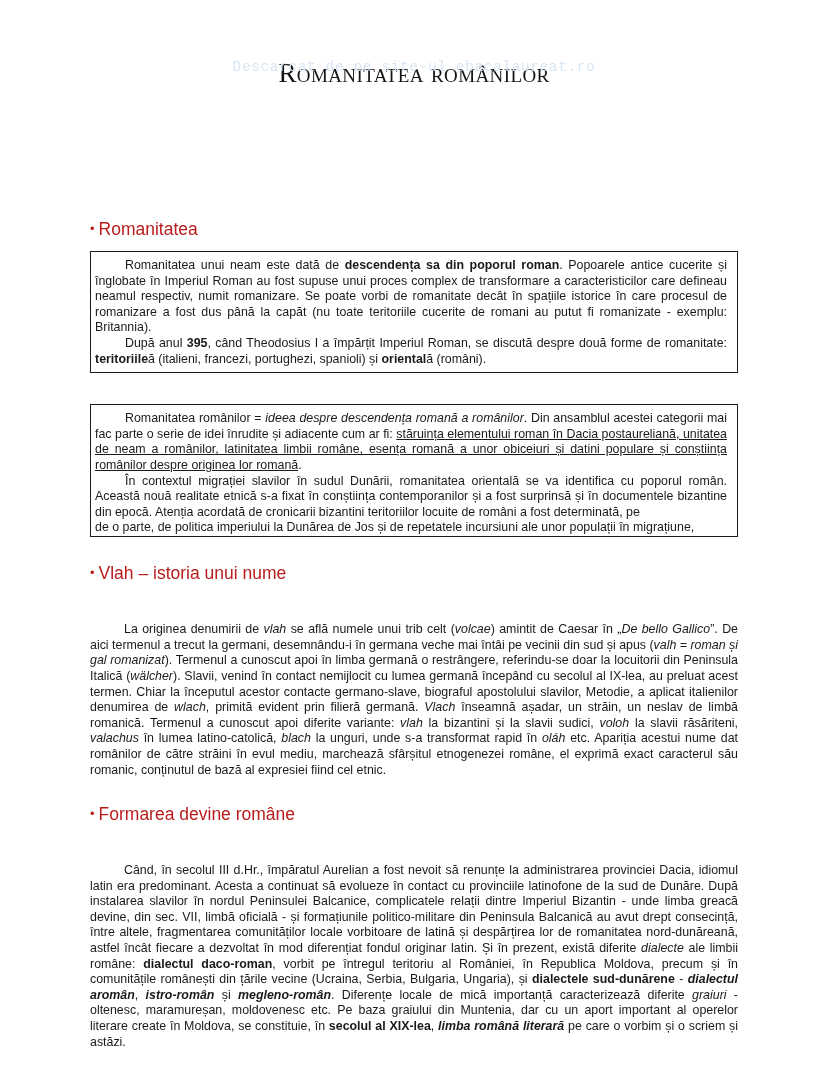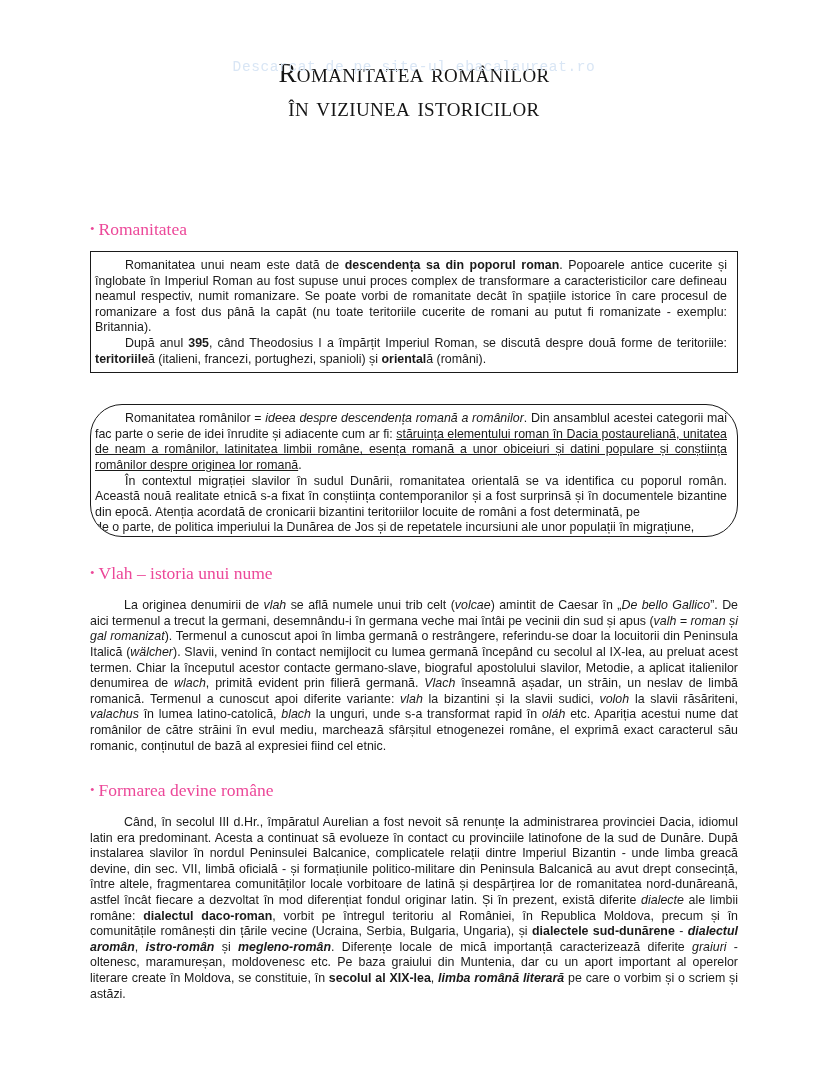--- a/index.html
+++ b/index.html
@@ -45,43 +45,43 @@
     white-space: nowrap;
     text-align: center;
   }
   .content {
     position: absolute;
     left: 90px;
     top: 0;
     width: 648px;
   }
   .heading {
-    font-family: Liberation Serif, serif;
+    font-family: Liberation Sans, sans-serif;
     font-size: 17.5px;
-    color: #ec4899;
+    color: #b91c1c;
     margin: 0;
     padding: 0;
     white-space: nowrap;
   }
   .heading .bullet { font-size: 13px; vertical-align: 2px; margin-right: 4px; }
   .boxed {
     border: 1.6px solid #1a1a1a;
     padding: 6px 10px 5px 4px;
     overflow: hidden;
   }
   p.body {
     margin: 0;
     font-size: 12.4px;
     line-height: 15.6px;
     text-align: justify;
     text-justify: inter-word;
     color: #1a1a1a;
   }
   p.body.indent { text-indent: 30px; }
-  p.body.indent2 { text-indent: 34px; }
+  p.body.indent2 { text-indent: 34px; margin-top: 24px; }
   .big {
     font-size: 13.2px;
     line-height: 17.6px;
   }
   b { font-weight: bold; }
   i { font-style: italic; }
   u { text-decoration: underline; text-underline-offset: 1px; }
   .clip-line {
     margin: 0;
     font-size: 12.4px;
@@ -96,38 +96,37 @@
 </style>
 </head>
 <body>
 
 <div class="page">
 
   <div class="watermark">Descarcat de pe site-ul ebacalaureat.ro</div>
 
   <div class="title-block">
     <div class="title-line">Romanitatea românilor</div>
-    <div class="title-line">în viziunea istoricilor</div>
   </div>
 
   <div class="content" style="top:163px;">
 
     <div class="heading">
       <span class="bullet">•</span><span>Romanitatea</span>
     </div>
     <div class="sec-gap-sm"></div>
     <div class="boxed">
       <p class="body indent"><span>Romanitatea unui neam este dată de </span><b>descendența sa din poporul roman</b><span>. Popoarele antice cucerite și înglobate în Imperiul Roman au fost supuse unui proces complex de transformare a caracteristicilor care defineau neamul respectiv, numit romanizare. Se poate vorbi de romanitate decât în spațiile istorice în care procesul de romanizare a fost dus până la capăt (nu toate teritoriile cucerite de romani au putut fi romanizate - exemplu: Britannia).</span></p>
-      <p class="body indent"><span>După anul </span><b>395</b><span>, când Theodosius I a împărțit Imperiul Roman, se discută despre două forme de teritoriile: </span><b>teritoriile</b><span>ă (italieni, francezi, portughezi, spanioli) și </span><b>oriental</b><span>ă (români).</span></p>
+      <p class="body indent"><span>După anul </span><b>395</b><span>, când Theodosius I a împărțit Imperiul Roman, se discută despre două forme de romanitate: </span><b>teritoriile</b><span>ă (italieni, francezi, portughezi, spanioli) și </span><b>oriental</b><span>ă (români).</span></p>
     </div>
 
     <div class="sec-gap"></div>
 
     <div class="sec-gap-sm"></div>
-    <div class="boxed" style="height:133px;border-radius:32px;">
+    <div class="boxed" style="height:133px;">
       <p class="body indent"><span>Romanitatea românilor = </span><i>ideea despre descendența roman</i><i>ă</i><i> a românilor</i><span>. Din ansamblul acestei categorii mai fac parte o serie de idei înrudite și adiacente cum ar fi: </span><u>stăruința elementului roman în Dacia postaureliană, unitatea de neam a românilor, latinitatea limbii române, esența romană a unor obiceiuri și datini populare și conștiința românilor despre originea lor romană</u><span>.</span></p>
       <p class="body indent">În contextul migrației slavilor în sudul Dunării,  romanitatea orientală  se va identifica cu poporul român. Această  nouă  realitate etnică  s-a fixat în conștiința contemporanilor  și a fost surprinsă  și  în documentele bizantine din epocă. Atenția acordată de cronicarii bizantini teritoriilor locuite de români a fost determinată, pe</p>
       <p class="body">de o parte, de politica imperiului la Dunărea de Jos și de repetatele incursiuni ale unor populații în migrațiune,</p>
       <p class="clip-line">care au trecut de atâtea ori marele fluviu.</p>
     </div>
 
     <div class="sec-gap-lg"></div>
 
     <div class="heading">
       <span class="bullet">•</span><span>Vlah – istoria unui nume</span>

